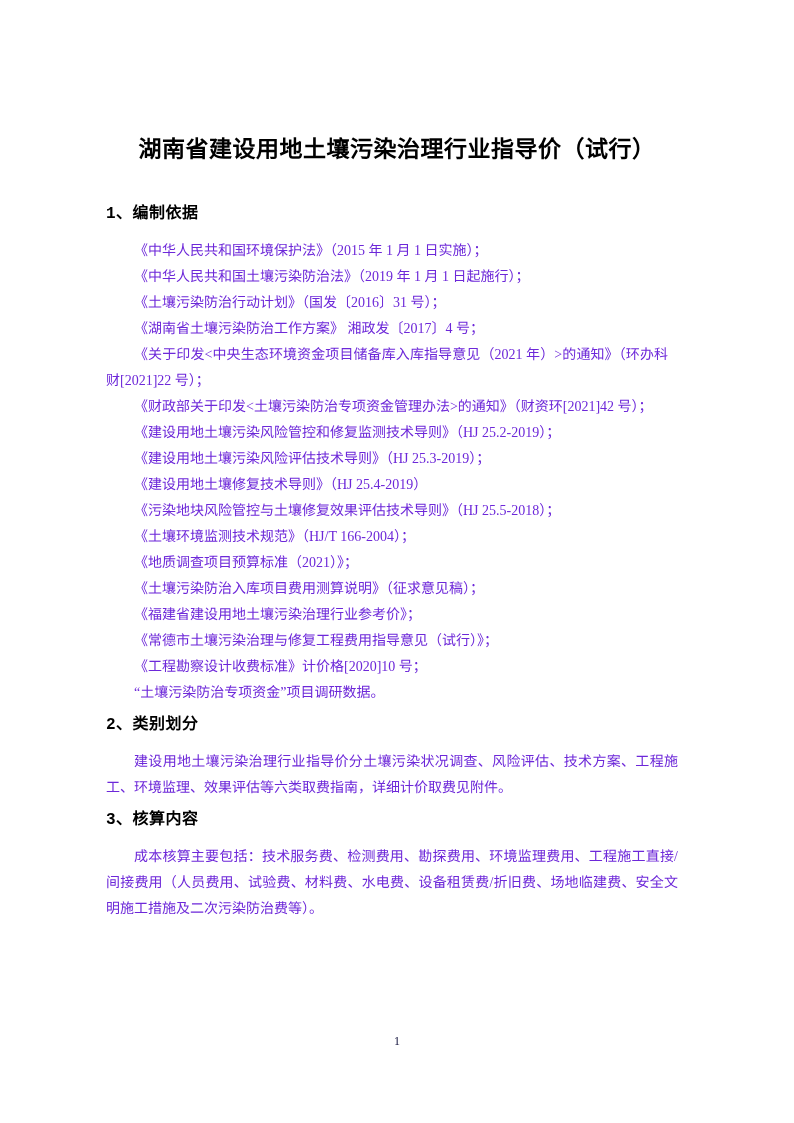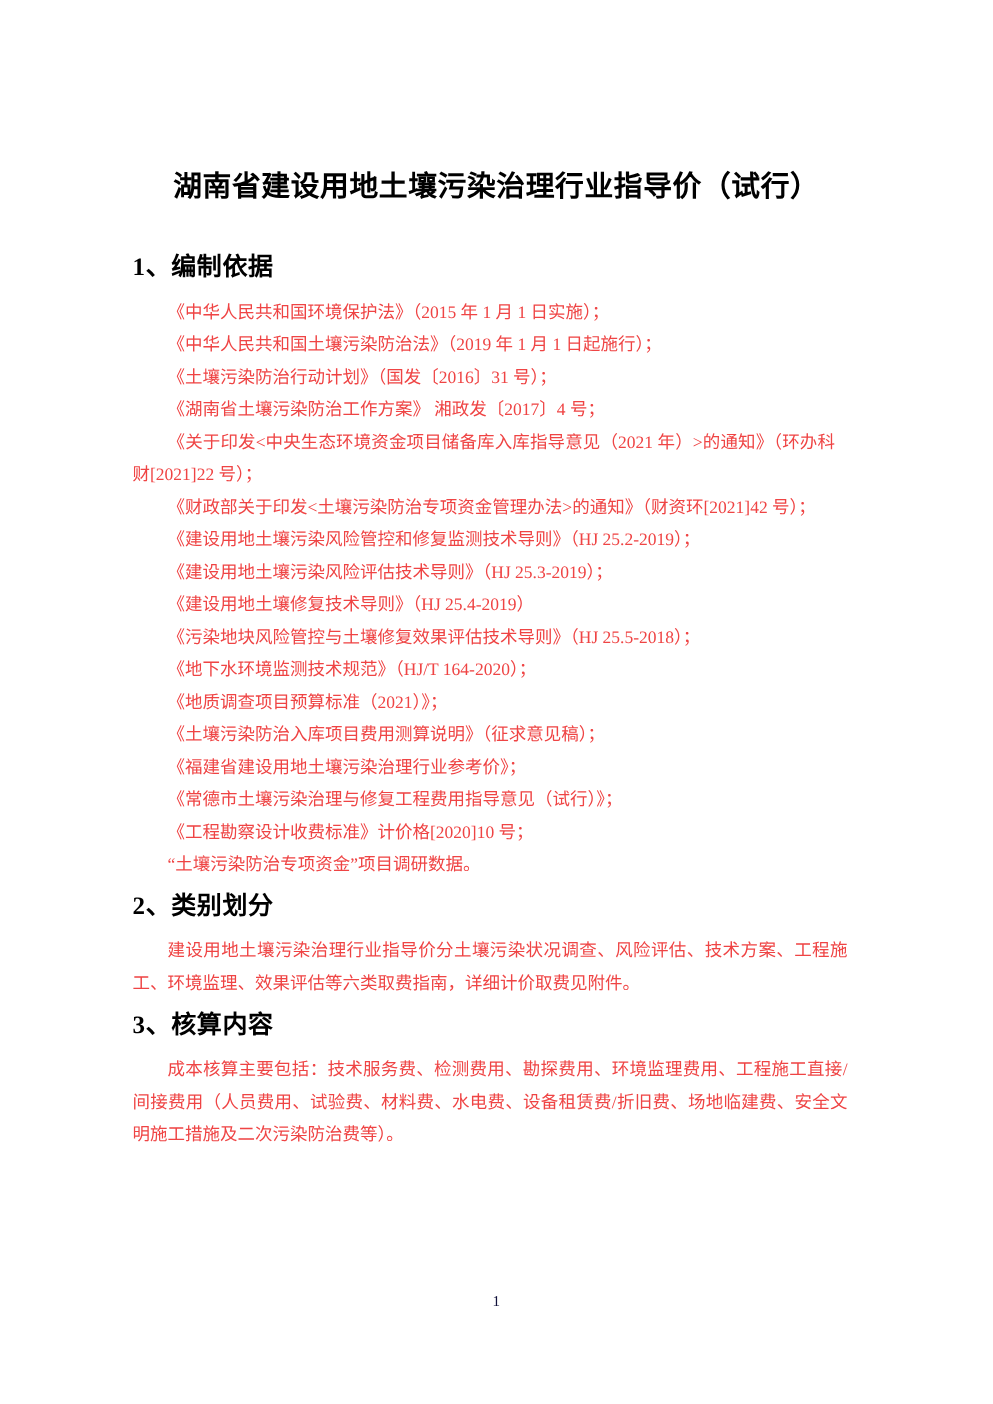--- a/index.html
+++ b/index.html
@@ -24,40 +24,40 @@
     font-size: 23px;
     line-height: 33px;
     font-weight: bold;
     color: #000000;
     text-align: center;
     letter-spacing: 0.5px;
     font-family: "Liberation Serif", "DejaVu Serif", serif;
   }
   .sec-heading {
     margin: 8px 0 13px 0;
-    font-size: 20px;
+    font-size: 16px;
     line-height: 22px;
     font-weight: bold;
     color: #000000;
-    font-family: Liberation Serif, serif;
+    font-family: Liberation Mono, monospace;
     letter-spacing: 0.5px;
   }
   .sec-heading.first {
     margin-top: 0;
   }
   .ref-list {
     margin: 0 10px 0 0; 
   }
   .ref-item, .body-para {
     margin: 0 10px 0 0;
     font-size: 14px;
     line-height: 26px;
     text-indent: 2em;
     text-align: justify;
-    color: #ef4444;
+    color: #6d28d9;
     word-break: break-all;
   }
   .page-number {
     position: absolute;
     left: 0;
     right: 0;
     top: 1033px;
     text-align: center;
     font-size: 12px;
     line-height: 16px;
@@ -78,21 +78,21 @@
     <p class="ref-item">《中华人民共和国环境保护法》（2015 年 1 月 1 日实施）；</p>
     <p class="ref-item">《中华人民共和国土壤污染防治法》（2019 年 1 月 1 日起施行）；</p>
     <p class="ref-item">《土壤污染防治行动计划》（国发〔2016〕31 号）；</p>
     <p class="ref-item">《湖南省土壤污染防治工作方案》 湘政发〔2017〕4 号；</p>
     <p class="ref-item">《关于印发&lt;中央生态环境资金项目储备库入库指导意见（2021 年）&gt;的通知》（环办科财[2021]22 号）；</p>
     <p class="ref-item">《财政部关于印发&lt;土壤污染防治专项资金管理办法&gt;的通知》（财资环[2021]42 号）；</p>
     <p class="ref-item">《建设用地土壤污染风险管控和修复监测技术导则》（HJ 25.2-2019）；</p>
     <p class="ref-item">《建设用地土壤污染风险评估技术导则》（HJ 25.3-2019）；</p>
     <p class="ref-item">《建设用地土壤修复技术导则》（HJ 25.4-2019）</p>
     <p class="ref-item">《污染地块风险管控与土壤修复效果评估技术导则》（HJ 25.5-2018）；</p>
-    <p class="ref-item">《地下水环境监测技术规范》（HJ/T 164-2020）；</p>
+    <p class="ref-item">《土壤环境监测技术规范》（HJ/T 166-2004）；</p>
     <p class="ref-item">《地质调查项目预算标准（2021）》；</p>
     <p class="ref-item">《土壤污染防治入库项目费用测算说明》（征求意见稿）；</p>
     <p class="ref-item">《福建省建设用地土壤污染治理行业参考价》；</p>
     <p class="ref-item">《常德市土壤污染治理与修复工程费用指导意见（试行）》；</p>
     <p class="ref-item">《工程勘察设计收费标准》计价格[2020]10 号；</p>
     <p class="ref-item">“土壤污染防治专项资金”项目调研数据。</p>
   </div>
 
   <h2 class="sec-heading">2、类别划分</h2>
   <p class="body-para">建设用地土壤污染治理行业指导价分土壤污染状况调查、风险评估、技术方案、工程施工、环境监理、效果评估等六类取费指南，详细计价取费见附件。</p>

